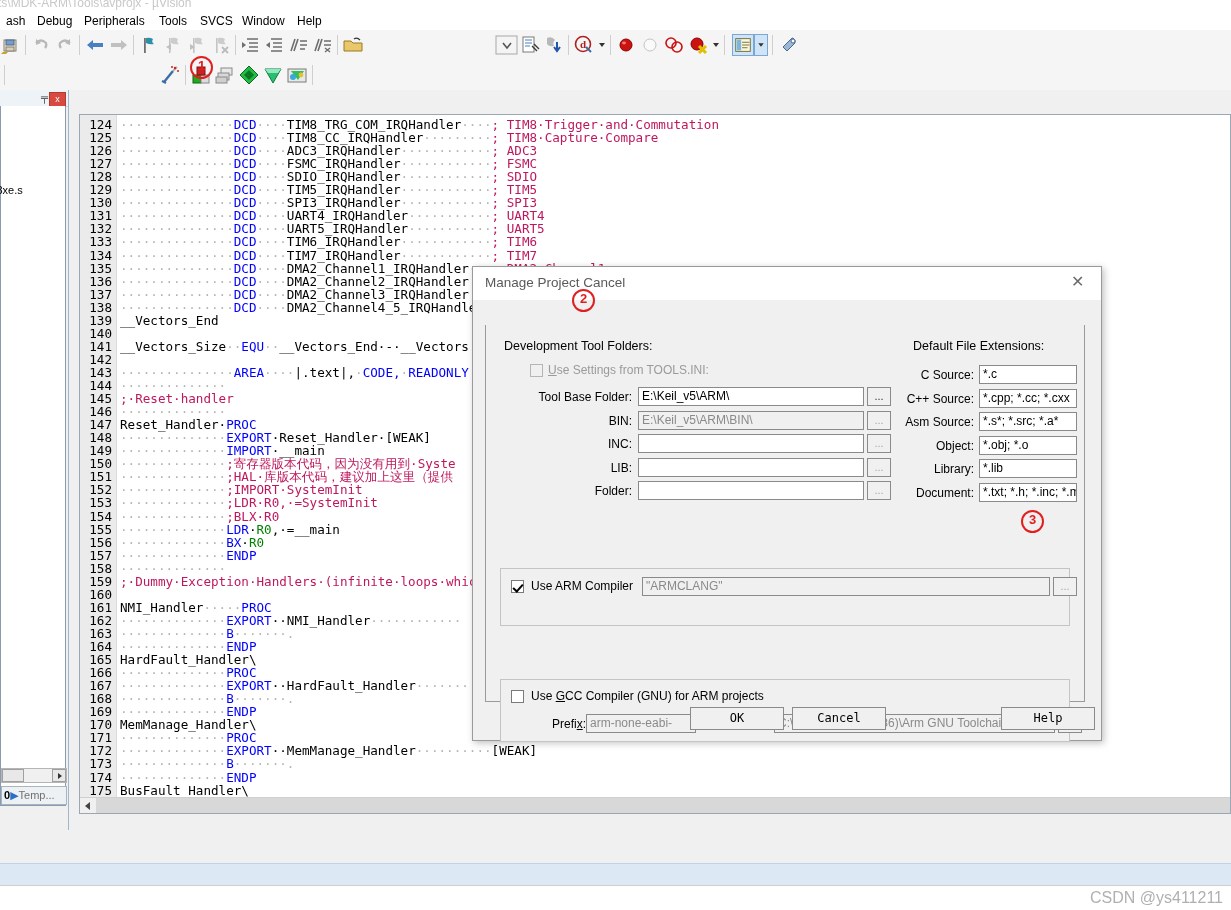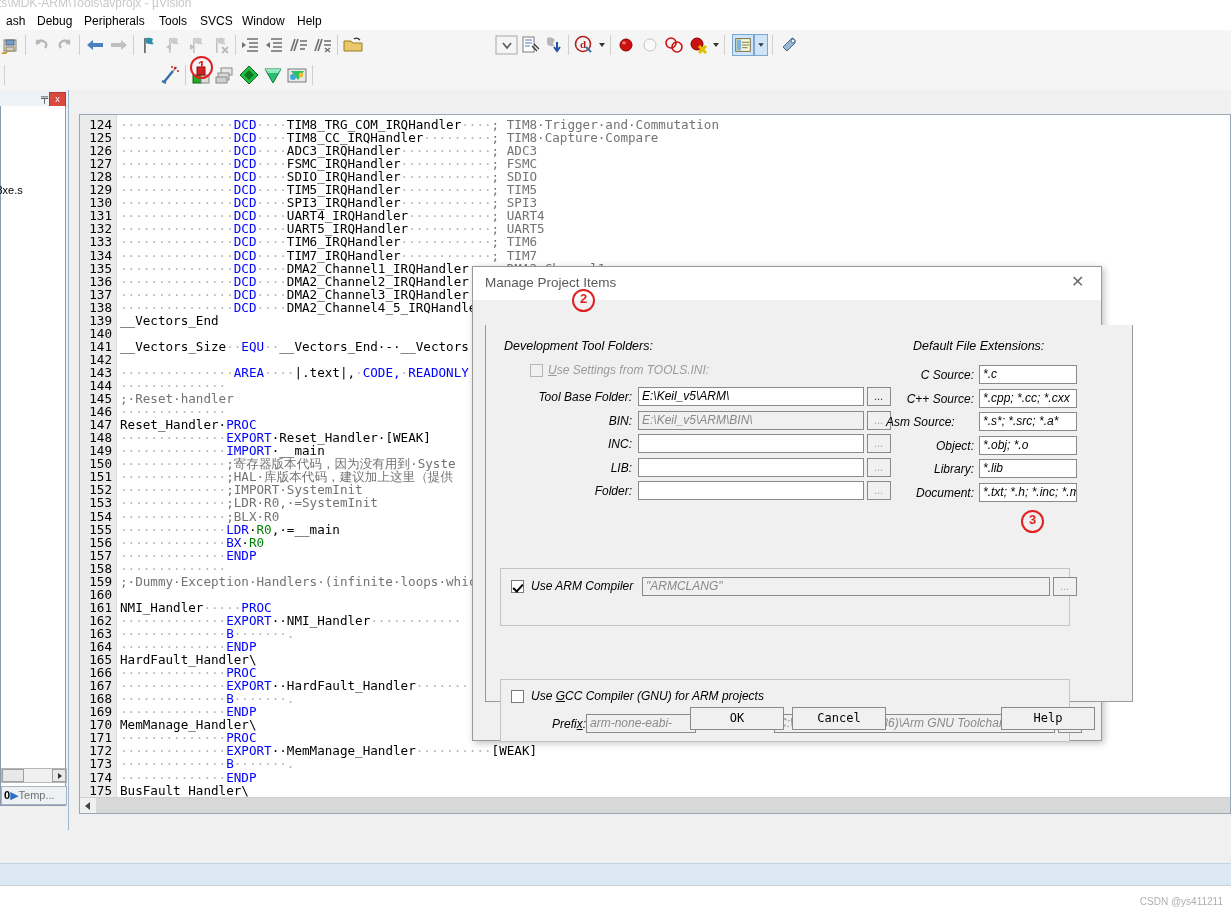--- a/index.html
+++ b/index.html
@@ -129,42 +129,42 @@
     font-size:12.6px;line-height:13.05px;white-space:pre;
   }
   .ln{position:absolute;left:0;width:1150px;height:13px;}
   .num{
     position:absolute;left:0;width:32px;text-align:right;color:#000;
     font-family:"DejaVu Sans Mono","Liberation Mono",monospace;font-size:12.6px;
   }
   .txt{position:absolute;left:40px;color:#000;}
   .kw{color:#0000ff;}
   .rg{color:#008000;}
-  .cm{color:#737373;margin-top:12px;}
+  .cm{color:#be185d;margin-top:12px;}
   .dot{color:#b4b4b4;}
 
   .ed-hscroll{
     position:absolute;left:0;bottom:0;width:1150px;height:15px;background:#f0f0f0;
     border-top:1px solid #d0d0d0;
   }
   .ed-hscroll .larrow{position:absolute;left:0;top:0;width:15px;height:15px;background:#f0f0f0;}
   .ed-hscroll .larrow:after{content:"";position:absolute;left:5px;top:4px;border-top:4px solid transparent;border-bottom:4px solid transparent;border-right:5px solid #444;}
   .ed-hscroll .track{position:absolute;left:16px;top:0;right:0;height:15px;background:#d8d8d8;}
 
   
   .statusbar{
     position:absolute;left:0;bottom:24px;width:1231px;height:22px;
     background:#dce9f5;border-top:1px solid #bfd3e6;
   }
   .bottomstrip{
     position:absolute;left:0;bottom:0;width:1231px;height:24px;background:#ffffff;
     border-top:1px solid #cfcfcf;
   }
   .watermark{
-    position:absolute;right:8px;bottom:3px;font-size:10px;color:#b0b0b0;
+    position:absolute;right:8px;bottom:3px;font-size:16px;color:#b0b0b0;
     white-space:nowrap;
   }
 
   
   .dlg{
     position:absolute;left:472px;top:266px;width:628px;height:473px;
     background:#f0f0f0;border:1px solid #9a9a9a;
     box-shadow:2px 2px 7px rgba(0,0,0,.25);
   }
   .dlg-title{
@@ -184,22 +184,22 @@
     font-family:"DejaVu Sans Mono","Liberation Mono",monospace;font-size:12px;}
   .dtab{
     position:absolute;top:2px;height:16px;line-height:15px;padding:0 6px;
     background:#f0f0f0;border:1px solid #9a9a9a;border-bottom:none;cursor:default;
     white-space:nowrap;
   }
   .dtab.active{top:0;height:18px;line-height:17px;background:#f0f0f0;border-bottom:1px solid #f0f0f0;z-index:3;font-weight:normal;}
   .tabline{position:absolute;left:12px;top:25px;width:600px;height:1px;background:#9a9a9a;}
 
   .dlgpane{
-    position:absolute;left:12px;top:25px;width:648px;height:377px;
-    border:1px solid #9a9a9a;border-top:none;background:#f0f0f0;box-sizing:border-box;font-style:italic;
+    position:absolute;left:12px;top:25px;width:600px;height:377px;
+    border:1px solid #9a9a9a;border-top:none;background:#f0f0f0;box-sizing:border-box;
   }
 
   .lbl{position:absolute;font-size:12px;color:#000;white-space:nowrap;}
   .lbl u{text-decoration:underline;}
   .lbl.dis{color:#9a9a9a;}
   .fld{
     position:absolute;height:19px;background:#fff;border:1px solid #8a8a8a;
     box-sizing:border-box;font-size:12px;line-height:17px;padding-left:3px;
     color:#000;white-space:nowrap;overflow:hidden;
   }
@@ -526,21 +526,21 @@
     </div>
   </div>
 
   <div class="statusbar"></div>
   <div class="bottomstrip">
     <div class="watermark">CSDN @ys411211</div>
   </div>
 
   <div class="dlg">
     <div class="dlg-title">
-      <div class="t">Manage Project Items</div>
+      <div class="t">Manage Project Cancel</div>
       <div class="dlg-close">
         <div class="x">✕</div>
       </div>
     </div>
 
     <div class="dlg-body">
 
       <div class="tabline"></div>
 
       <div class="dlgpane">
@@ -567,21 +567,21 @@
             <div class="fld" style="left: 152px; top: 156px; width: 226px;"></div>
             <div class="ellip dis" style="left: 381px; top: 156px;">...</div>
           </div>
 
         <div class="lbl" style="left:427px;top:14px;font-size:12.5px;">Default File Extensions:</div>
         <div id="extrows">
             <div class="lbl" style="left: 400px; top: 43px; width: 88px; text-align: right;">C Source:</div>
             <div class="fld" style="left: 493px; top: 40px; width: 98px;">*.c</div>
             <div class="lbl" style="left: 400px; top: 66.5px; width: 88px; text-align: right;">C++ Source:</div>
             <div class="fld" style="left: 493px; top: 63.5px; width: 98px;">*.cpp; *.cc; *.cxx</div>
-            <div class="lbl" style="left: 400px; top: 90px; width: 88px; text-align: left;">Asm Source:</div>
+            <div class="lbl" style="left: 400px; top: 90px; width: 88px; text-align: right;">Asm Source:</div>
             <div class="fld" style="left: 493px; top: 87px; width: 98px;">*.s*; *.src; *.a*</div>
             <div class="lbl" style="left: 400px; top: 113.5px; width: 88px; text-align: right;">Object:</div>
             <div class="fld" style="left: 493px; top: 110.5px; width: 98px;">*.obj; *.o</div>
             <div class="lbl" style="left: 400px; top: 137px; width: 88px; text-align: right;">Library:</div>
             <div class="fld" style="left: 493px; top: 134px; width: 98px;">*.lib</div>
             <div class="lbl" style="left: 400px; top: 160.5px; width: 88px; text-align: right;">Document:</div>
             <div class="fld" style="left: 493px; top: 157.5px; width: 98px;">*.txt; *.h; *.inc; *.md</div>
           </div>
 
         <div class="grp" style="left:14px;top:243px;width:570px;height:58px;"></div>

